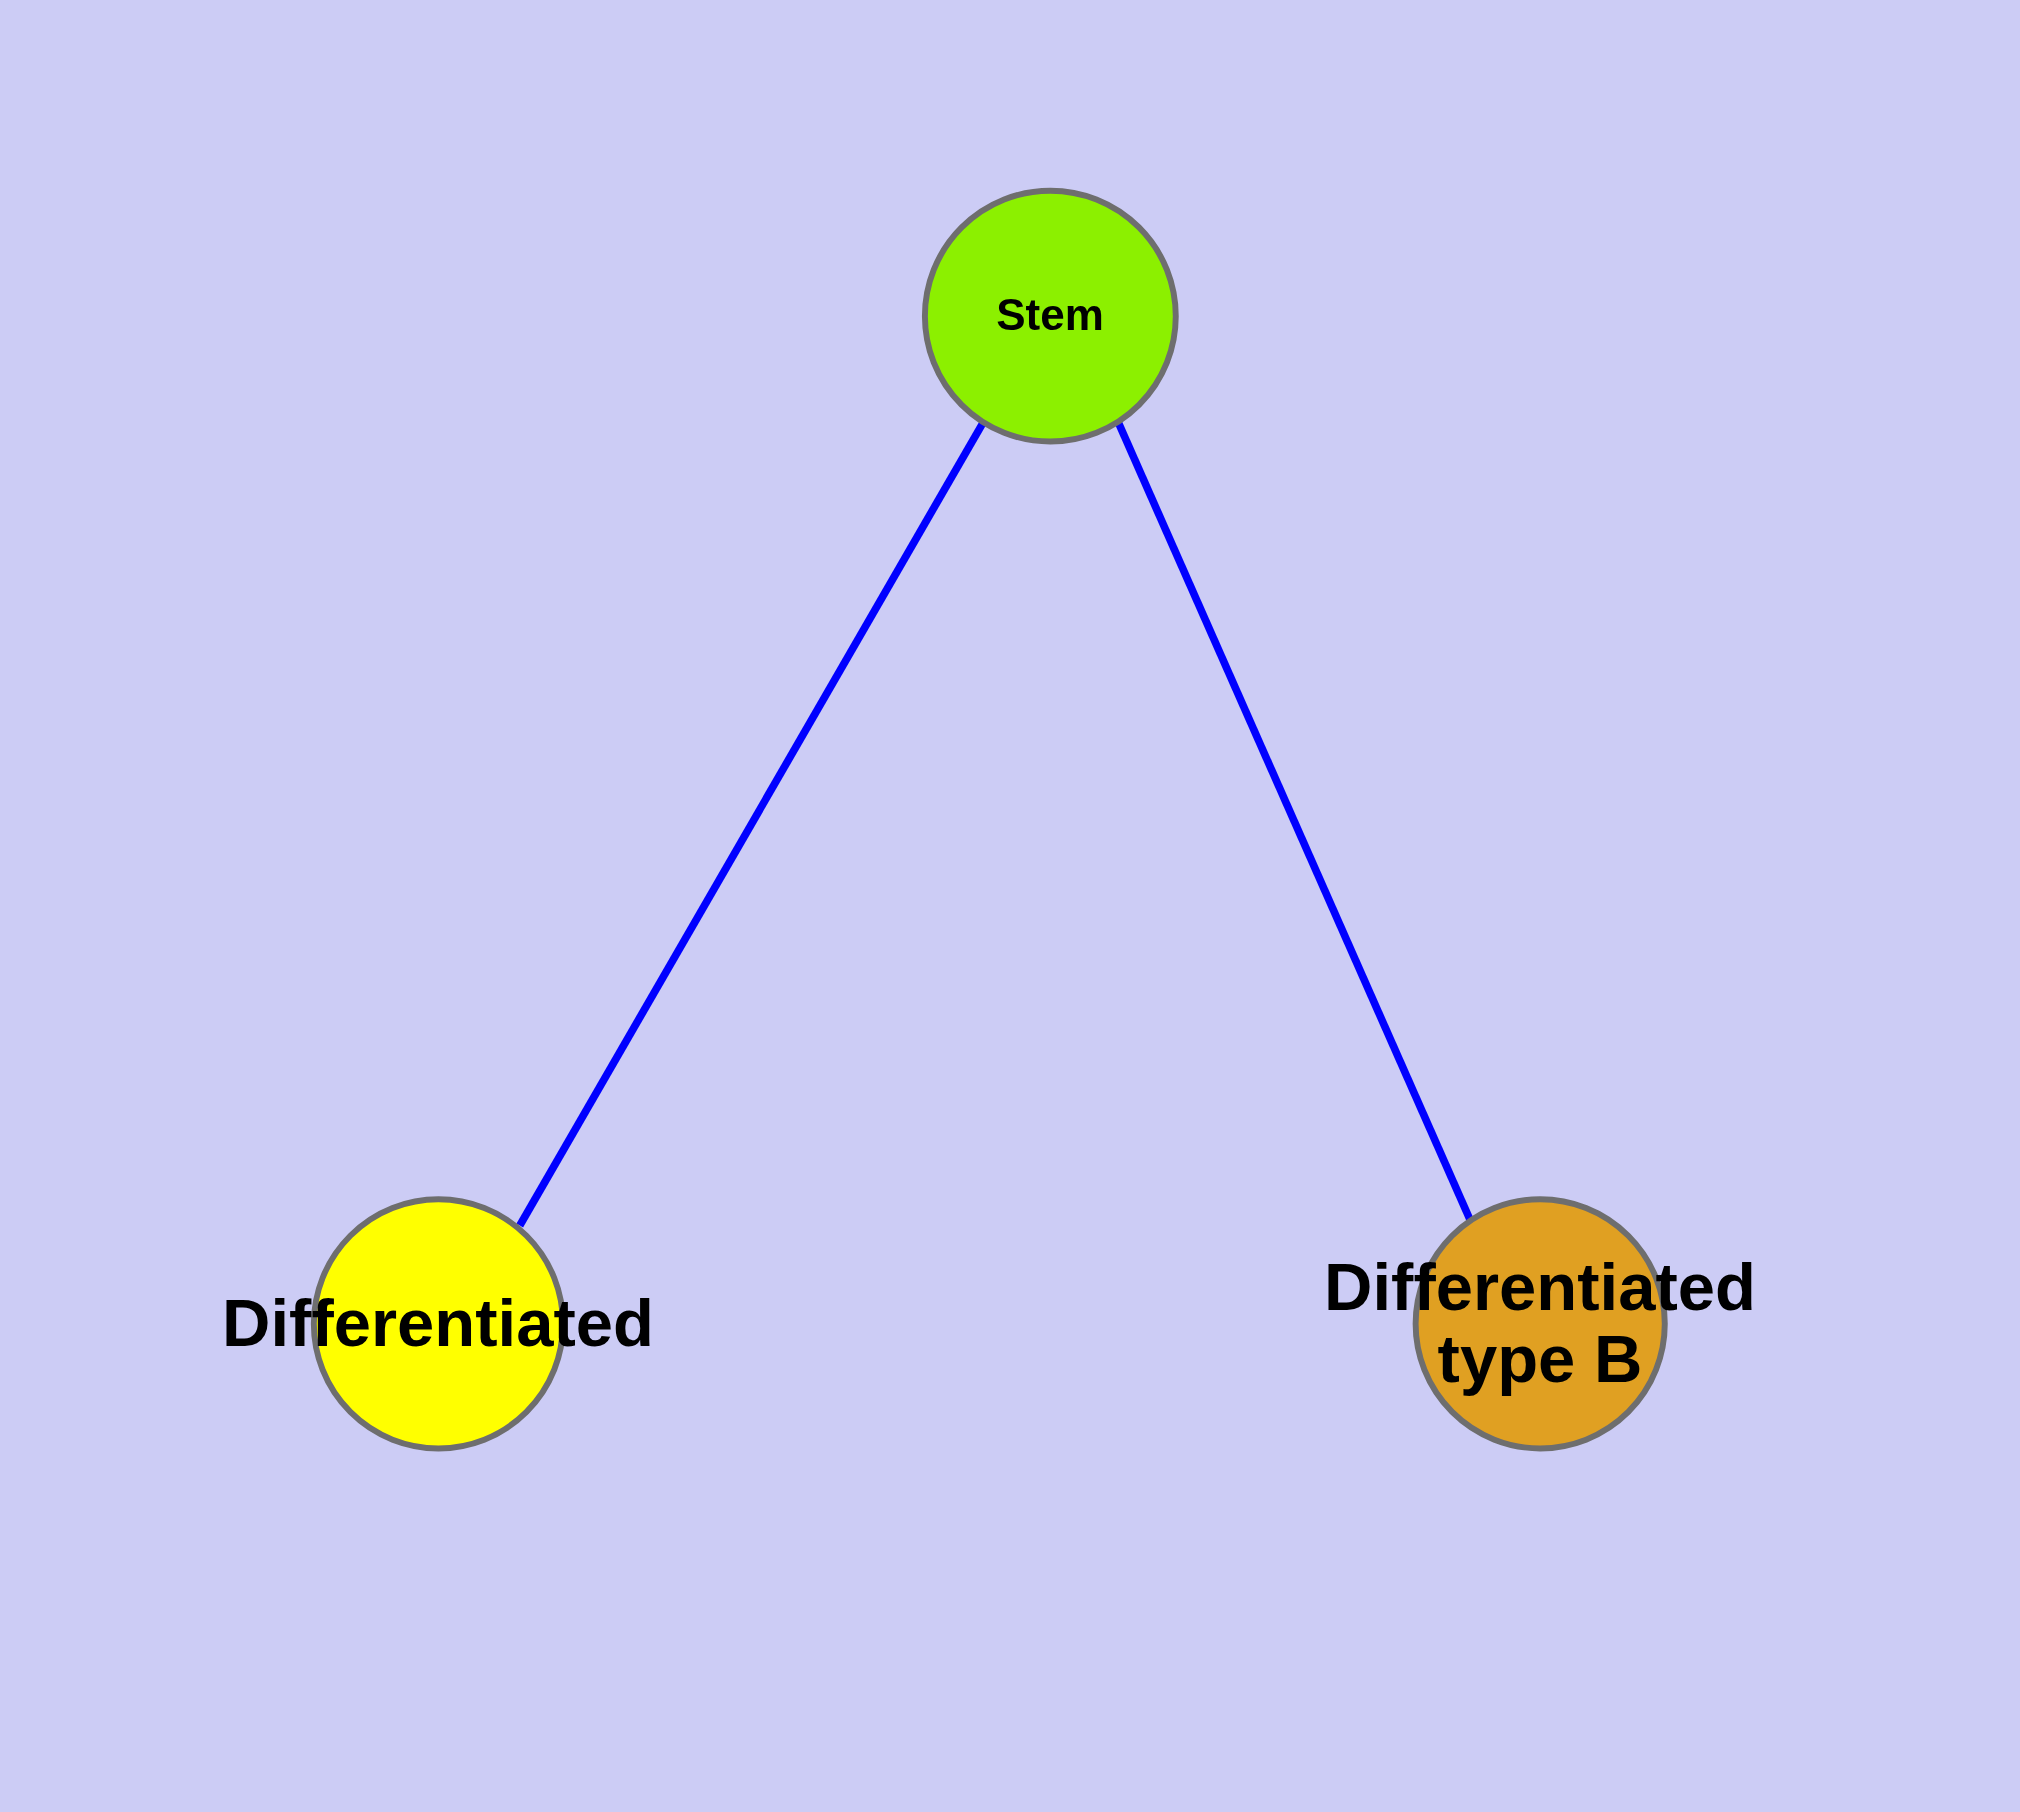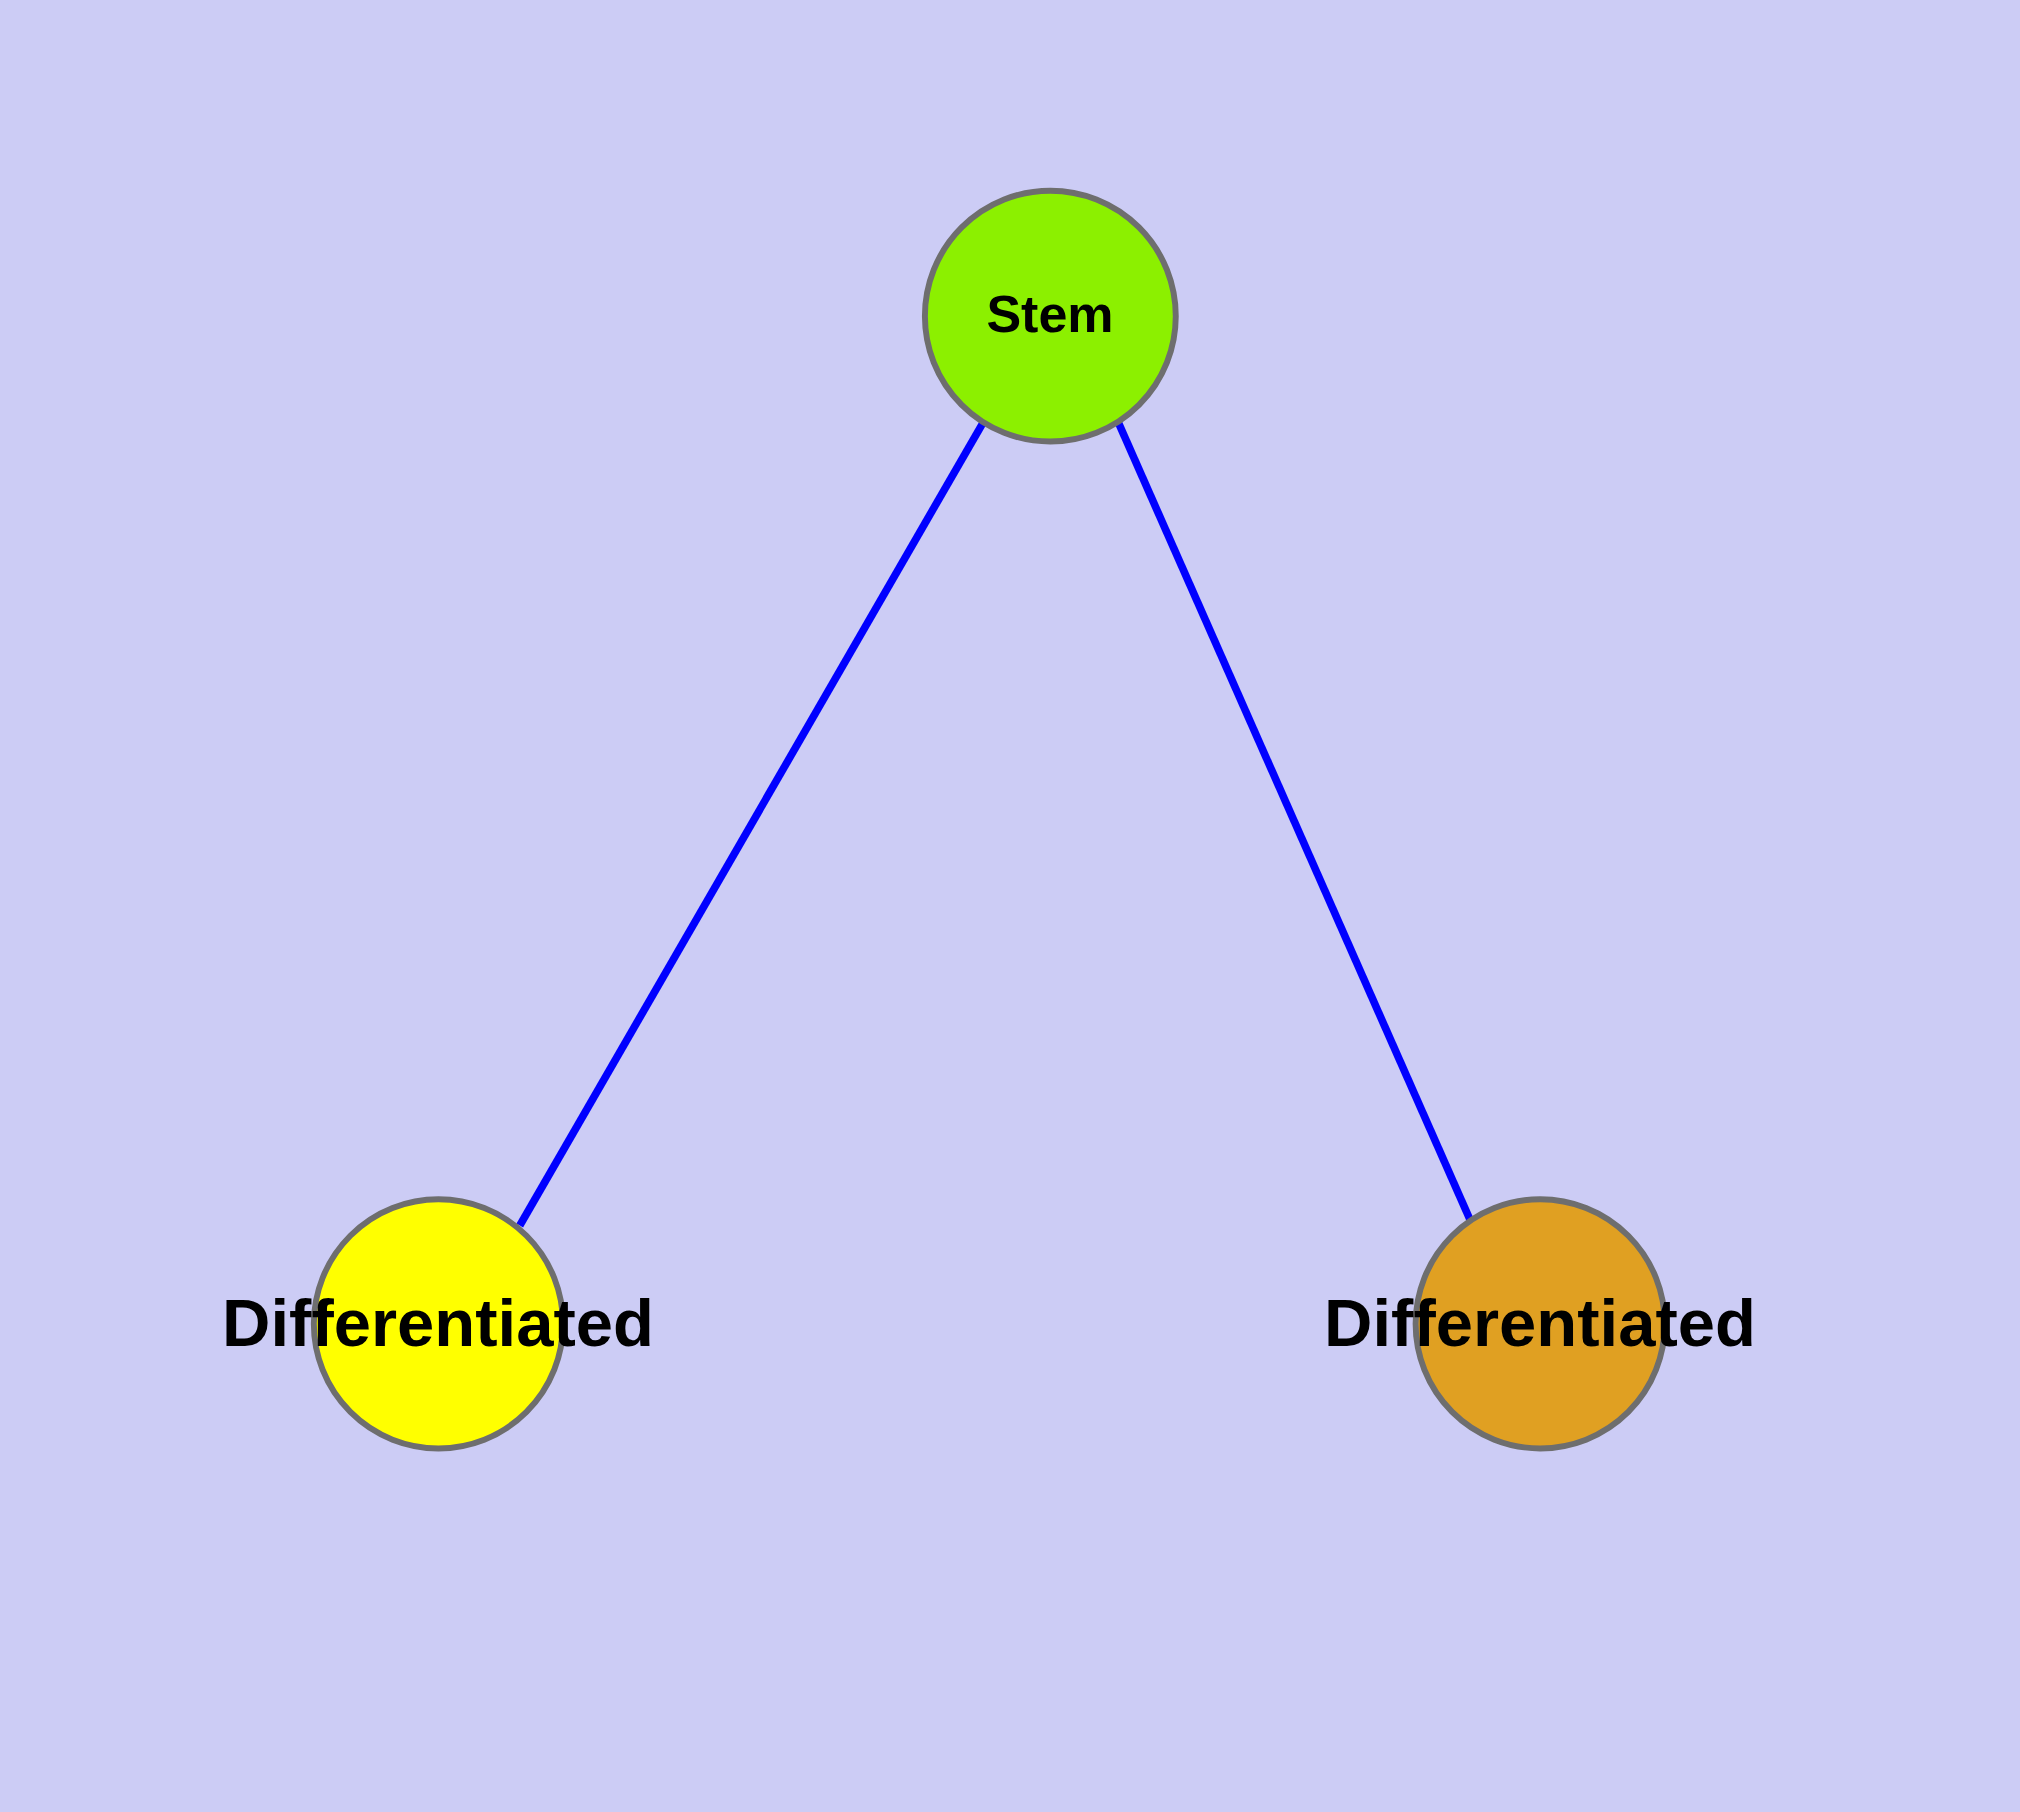--- a/index.html
+++ b/index.html
@@ -34,21 +34,21 @@
     text-align: center;
     color: #000000;
     font-weight: bold;
     font-family: "Liberation Sans", sans-serif;
     line-height: 1.07;
     white-space: nowrap;
     pointer-events: none;
     -webkit-font-smoothing: antialiased;
   }
   #label-stem {
-    font-size: 52px;
+    font-size: 44px;
     left: 1050px;
     top: 316px;
     transform: translate(-50%, -50%);
   }
   #label-diff-a {
     font-size: 67px;
     left: 438px;
     top: 1323px;
     transform: translate(-50%, -50%);
   }
@@ -84,16 +84,17 @@
   <div class="node-label" id="label-stem" style="left: 1050px; top: 315px; color: rgb(0, 0, 0);">
     <span class="label-line">Stem</span>
   </div>
 
   <div class="node-label" id="label-diff-a" style="left: 438px; top: 1323px; color: rgb(0, 0, 0);">
     <span class="label-line">Differentiated</span>
   </div>
 
   <div class="node-label" id="label-diff-b" style="left: 1540px; top: 1323px; color: rgb(0, 0, 0);">
     <span class="label-line">Differentiated</span>
+    <span class="label-line">type B</span>
   </div>
 
 </div>
 
 
 </body></html>

